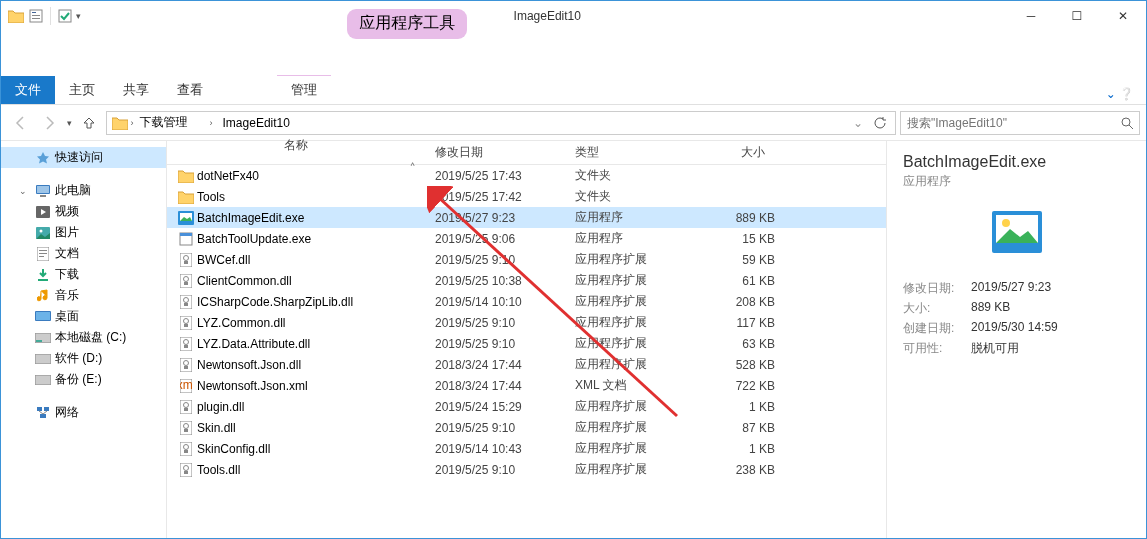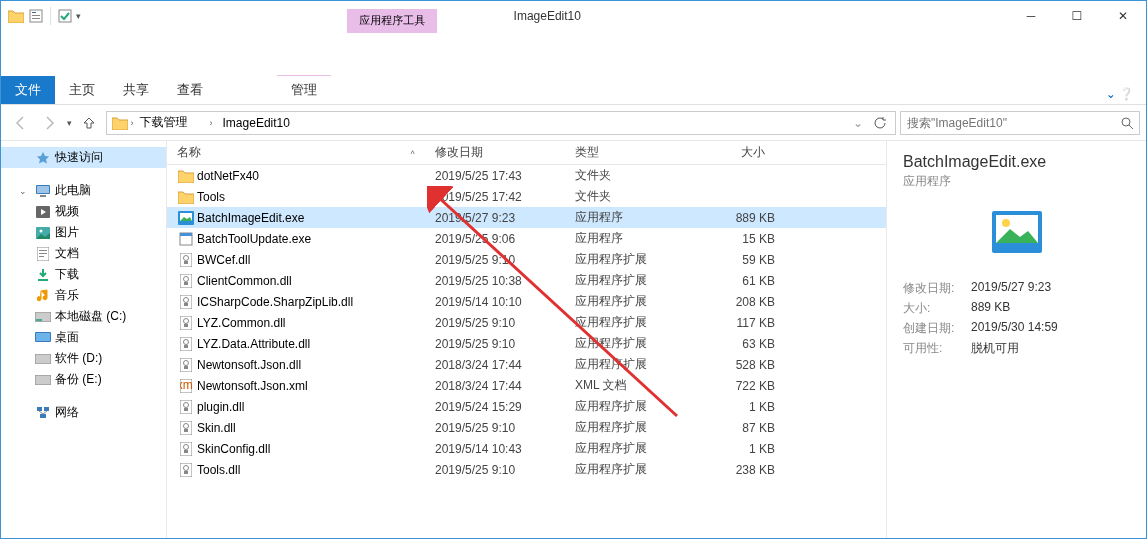--- a/index.html
+++ b/index.html
@@ -4,21 +4,21 @@
 <style>
 * { margin:0; padding:0; box-sizing:border-box; font-family:"Microsoft YaHei","Segoe UI",sans-serif; font-size:12px; }
 body { width:1147px; height:539px; background:#fff; border:1px solid #3b93d8; overflow:hidden; position:relative; }
 .titlebar { height:30px; display:flex; align-items:center; background:#fff; }
 .qat { display:flex; align-items:center; gap:2px; padding:0 6px; height:100%; }
 .qat .ico { width:18px; height:18px; display:flex; align-items:center; justify-content:center; }
 .folder-ico { width:16px; height:14px; }
 .sep { width:1px; height:18px; background:#e0e0e0; margin:0 3px; }
 .chev { font-size:9px; color:#555; }
 .titlebar-center { flex:1; display:flex; align-items:center; justify-content:center; gap:4px; position:relative; }
-.tooltab { background:#e8bde8; padding:4px 12px; font-size:11px; position:absolute; left:50%; transform:translateX(-200px); top:0; height:24px; }
+.tooltab { background:#e8bde8; padding:4px 12px; font-size:16px; position:absolute; left:50%; transform:translateX(-200px); top:0; height:30px;border-radius:9px; }
 .title-text { color:#333; }
 .winbtns { display:flex; }
 .winbtn { width:46px; height:30px; display:flex; align-items:center; justify-content:center; color:#333; }
 .ribbon { height:26px; display:flex; align-items:flex-end; border-bottom:1px solid #e0e0e0;margin-top:48px; }
 .rtab { padding:5px 14px; font-size:13px; color:#333; }
 .rtab.active { background:#1979ca; color:#fff; }
 .rtab.purple { color:#333; border-top:1px solid #e8bde8; margin-left:60px; }
 .ribbon-right { margin-left:auto; padding:3px 12px; font-size:12px; color:#0066cc; }
 .toolbar { height:36px; display:flex; align-items:center; gap:4px; padding:0 6px; border-bottom:1px solid #e8e8e8; }
 .navbtn { width:26px; height:26px; display:flex; align-items:center; justify-content:center; color:#999; border-radius:2px; }
@@ -37,21 +37,21 @@
 .nav-item { display:flex; align-items:center; gap:4px; padding:2px 6px 2px 18px; height:21px; }
 .nav-item.sel { background:#cde8ff; }
 .nav-item .exp { width:12px; font-size:9px; color:#666; visibility:hidden; }
 .nav-item.exp1 .exp { visibility:visible; }
 .nav-item .nico { width:16px; height:16px; display:flex; align-items:center; justify-content:center; }
 .nav-item .lbl { white-space:nowrap; }
 .nav-gap { height:12px; }
 .list-pane { flex:1; position:relative; }
 .list-head { display:flex; height:24px; align-items:center; border-bottom:1px solid #e8e8e8; color:#444; }
 .list-head > div { padding:0 10px; display:flex; align-items:center; gap:6px; }
-.col-name { width:258px; }
+.col-name { width:258px;flex-direction:column; }
 .col-date { width:140px; }
 .col-type { width:120px; }
 .col-size { width:90px; text-align:right; justify-content:flex-end; }
 .sort-arr { font-size:8px; color:#666; margin-left:auto; }
 .list-body { }
 .row { display:flex; height:21px; align-items:center; padding-left:10px; }
 .row.sel { background:#cde8ff; }
 .row .fico { width:18px; height:16px; display:flex; align-items:center; justify-content:center; }
 .row .fname { width:240px; padding-left:2px; white-space:nowrap; overflow:hidden; }
 .row .fdate { width:140px; color:#444; }
@@ -242,36 +242,36 @@
         <span class="nico">
           <svg width="12" height="14" viewBox="0 0 12 14">
             <path d="M4 2 v8 a2 2 0 1 1 -1 -2 M4 2 l6 -1 v8 a2 2 0 1 1 -1 -2" stroke="#e90" fill="#e90"></path>
           </svg>
         </span>
         <span class="lbl">音乐</span>
       </div>
     <div class="nav-item">
         <span class="exp">›</span>
         <span class="nico">
+          <svg width="16" height="12" viewBox="0 0 16 12">
+            <rect width="16" height="10" fill="#3a7bbf" rx="1"></rect>
+            <rect x="1" y="1" width="14" height="8" fill="#6cb3e8"></rect>
+          </svg>
+        </span>
+        <span class="lbl">桌面</span>
+      </div>
+    <div class="nav-item">
+        <span class="exp">›</span>
+        <span class="nico">
           <svg width="16" height="10" viewBox="0 0 16 10">
             <rect width="16" height="10" fill="#ccc" rx="1" stroke="#888"></rect>
             <rect x="1" y="7" width="6" height="2" fill="#4a9"></rect>
           </svg>
         </span>
         <span class="lbl">本地磁盘 (C:)</span>
-      </div>
-    <div class="nav-item">
-        <span class="exp">›</span>
-        <span class="nico">
-          <svg width="16" height="12" viewBox="0 0 16 12">
-            <rect width="16" height="10" fill="#3a7bbf" rx="1"></rect>
-            <rect x="1" y="1" width="14" height="8" fill="#6cb3e8"></rect>
-          </svg>
-        </span>
-        <span class="lbl">桌面</span>
       </div>
     <div class="nav-item">
         <span class="exp">›</span>
         <span class="nico">
           <svg width="16" height="10" viewBox="0 0 16 10">
             <rect width="16" height="10" fill="#ccc" rx="1" stroke="#888"></rect>
           </svg>
         </span>
         <span class="lbl">软件 (D:)</span>
       </div>

